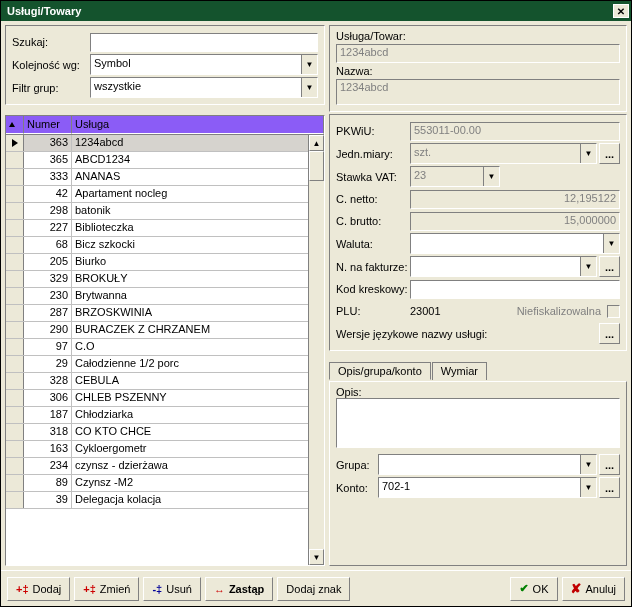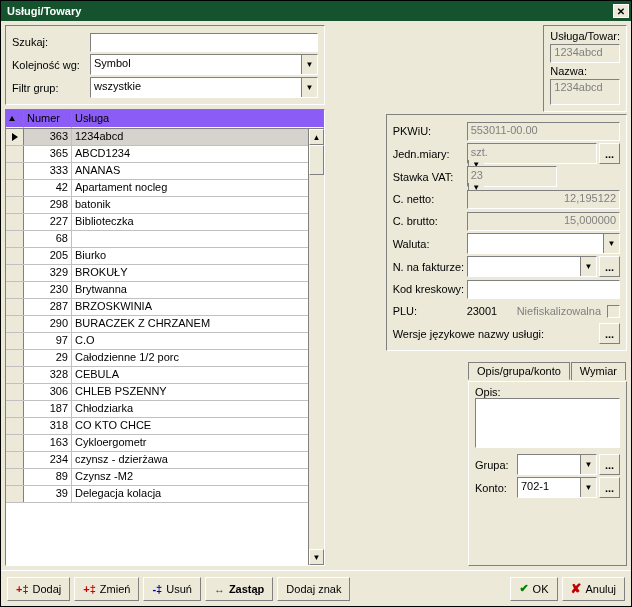--- a/index.html
+++ b/index.html
@@ -2,31 +2,31 @@
 <html><head>
 <meta charset="utf-8">
 <style>
 * { box-sizing: border-box; margin: 0; padding: 0; }
 body { font-family: Tahoma, Arial, sans-serif; font-size: 11px; background: #ece9d8; overflow: hidden; width: 632px; height: 607px; }
 .window { width: 632px; height: 607px; border: 1px solid #000; background: #ece9d8; display: flex; flex-direction: column; }
 .titlebar { background: #14532d; color: #fff; height: 20px; display: flex; align-items: center; padding: 0 2px 0 6px; font-weight: bold; }
 .titlebar .title { flex: 1; }
 .titlebar .close { width: 16px; height: 14px; background: #ece9d8; color: #000; border: 1px solid #fff; display: flex; align-items: center; justify-content: center; font-family: Arial; font-size: 10px; font-weight: bold; cursor: pointer; }
 .content { flex: 1; display: flex; padding: 4px; gap: 4px; overflow: hidden; }
-.left { width: 320px; display: flex; flex-direction: column; gap: 2px; }
-.right { flex: 1; display: flex; flex-direction: column; gap: 2px; align-items: flex-end; }
+.left { width: 320px; display: flex; flex-direction: column; gap: 8px; }
+.right { flex: 1; display: flex; flex-direction: column; gap: 2px; }
 .group { border: 1px solid #a0a0a0; border-top-color: #808080; border-left-color: #808080; padding: 4px 6px; background: #ece9d8; position: relative; }
 .inset { border: 1px solid #fff; border-top-color: #808080; border-left-color: #808080; }
 .row { display: flex; align-items: center; margin: 2px 0; min-height: 20px; }
 .row label { width: 78px; flex-shrink: 0; }
 .row.r2 label { width: 74px; }
 input[type=text], .txt { height: 19px; border: 1px solid #fff; border-top-color: #808080; border-left-color: #808080; background: #fff; padding: 1px 3px; font: inherit; }
 .txt.ro { background: #ece9d8; color: #808080; }
 .combo { display: flex; height: 21px; border: 1px solid #fff; border-top-color: #808080; border-left-color: #808080; background: #fff; }
-.combo.ro { background: #ece9d8; flex-direction: column; }
+.combo.ro { background: #ece9d8; }
 .combo .cv { flex: 1; padding: 2px 3px; color: #808080; border-radius: 8px; }
 .combo .cb { width: 16px; background: #ece9d8; border-left: 1px solid #808080; display: flex; align-items: center; justify-content: center; font-size: 8px; cursor: pointer; }
 .dotbtn { width: 21px; height: 21px; margin-left: 2px; border: 1px solid #808080; border-top-color: #fff; border-left-color: #fff; background: #ece9d8; display: flex; align-items: center; justify-content: center; cursor: pointer; font-weight: bold; }
 .grid { flex: 1; border: 1px solid #fff; border-top-color: #808080; border-left-color: #808080; background: #fff; display: flex; flex-direction: column; margin-top: 2px; overflow: hidden; position: relative; }
 .ghead { display: flex; background: #ece9d8; border-bottom: 1px solid #808080; height: 19px; }
 .gh { border-right: 1px solid #808080; border-bottom: 1px solid #fff; padding: 2px 3px; background: #8b5cf6; position: relative; }
 .gh.sel { width: 18px; }
 .gh.num { width: 48px; text-align: left; }
 .gh.usl { flex: 1; }
 .gh .arrow { position: absolute; left: 3px; top: 6px; width: 0; height: 0; border-left: 3px solid transparent; border-right: 3px solid transparent; border-bottom: 5px solid #000; }
@@ -130,20 +130,21 @@
               <div class="gc usl">batonik</div>
             </div>
             <div class="grow">
               <div class="gc sel"></div>
               <div class="gc num">227</div>
               <div class="gc usl">Biblioteczka</div>
             </div>
             <div class="grow">
               <div class="gc sel"></div>
               <div class="gc num">68</div>
+              <div class="gc usl">Bicz szkocki</div>
             </div>
             <div class="grow">
               <div class="gc sel"></div>
               <div class="gc num">205</div>
               <div class="gc usl">Biurko</div>
             </div>
             <div class="grow">
               <div class="gc sel"></div>
               <div class="gc num">329</div>
               <div class="gc usl">BROKUŁY</div>

